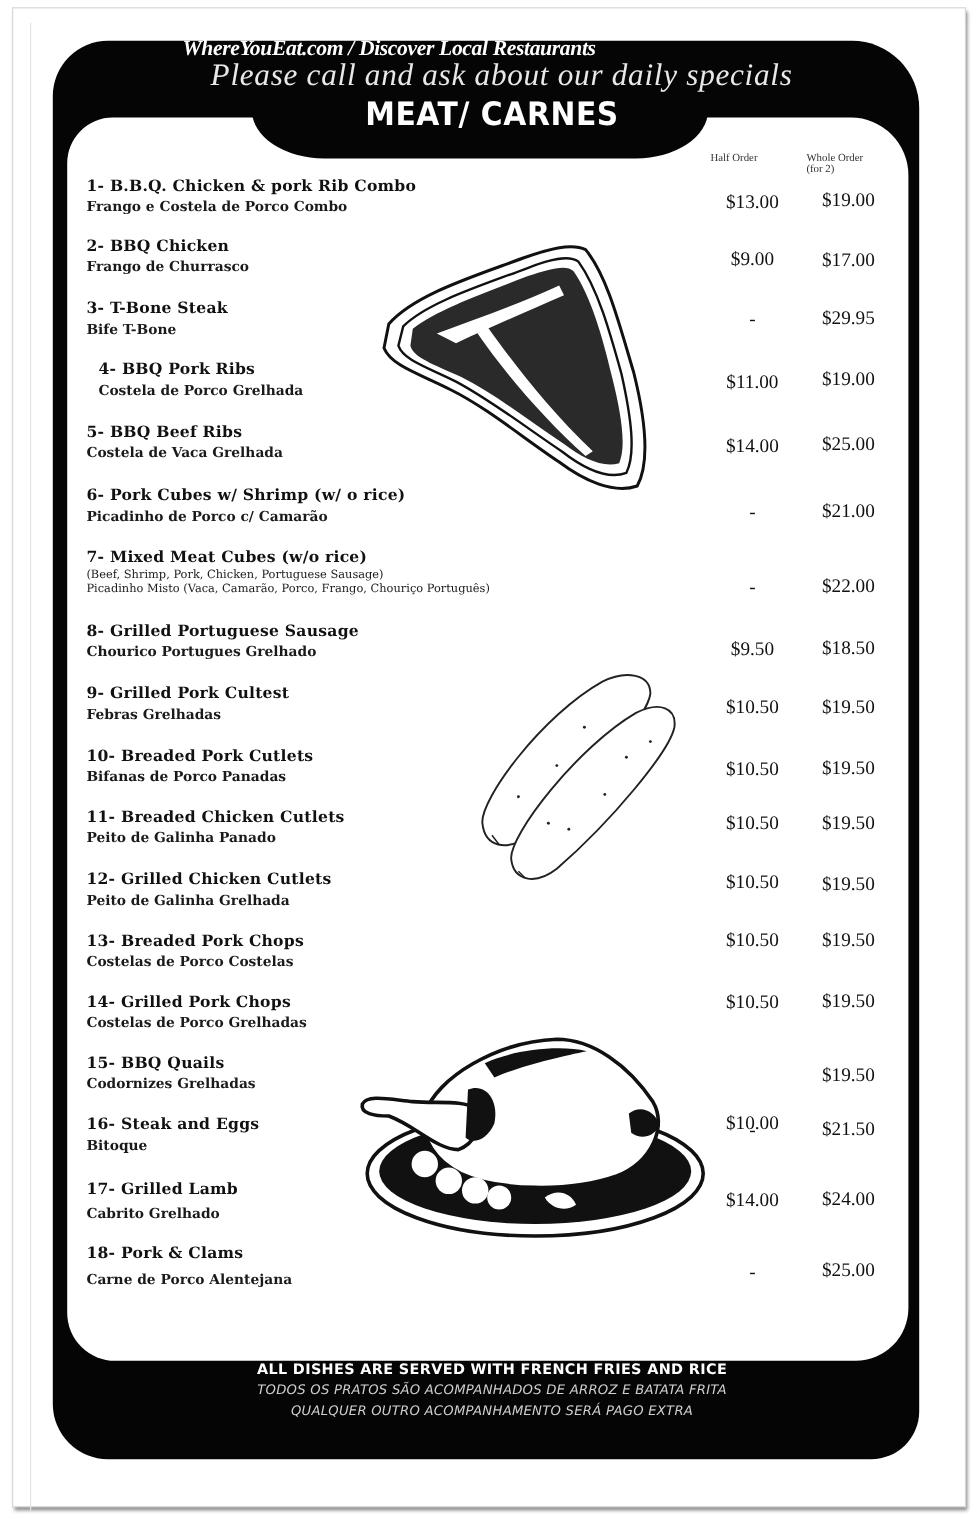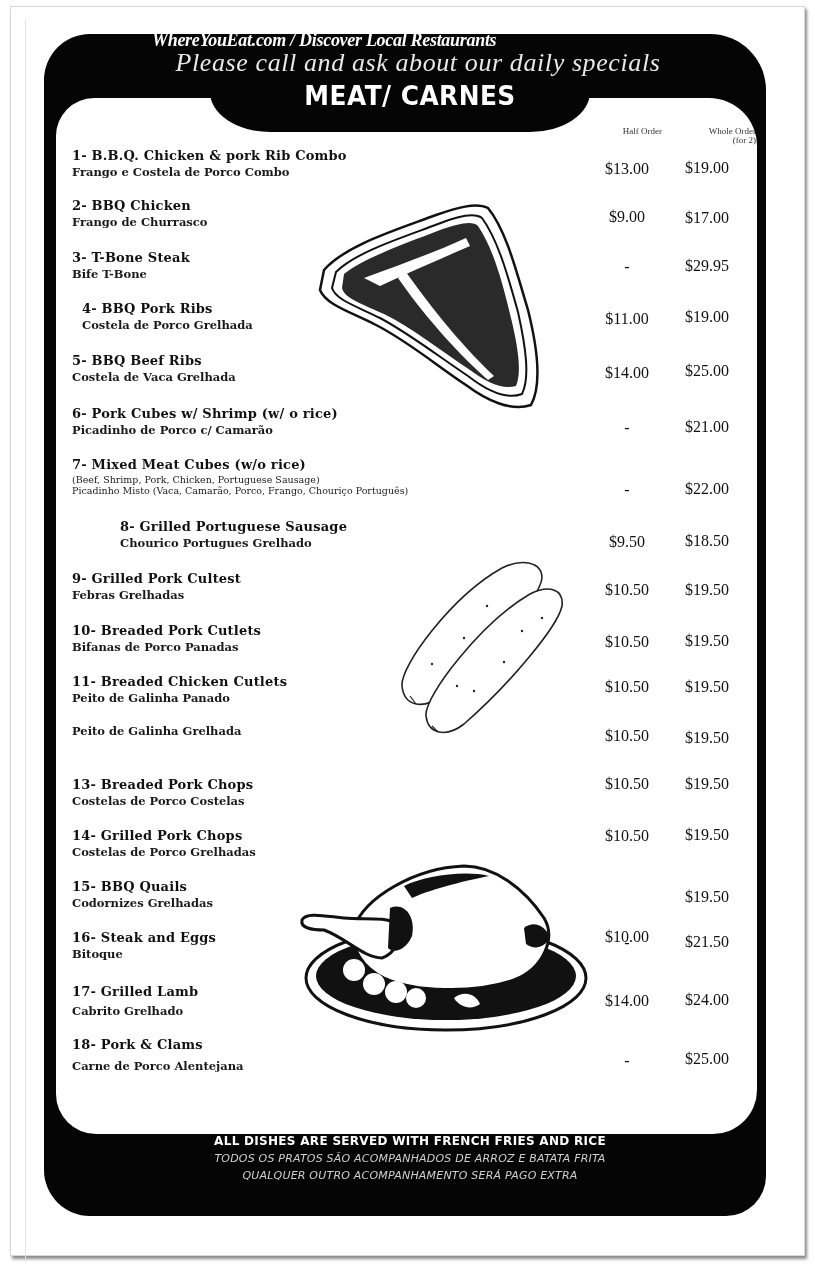--- a/index.html
+++ b/index.html
@@ -37,21 +37,21 @@
     font-family: "Liberation Serif", serif; font-style: italic;
     font-size: 26px; color: #e8e8e8; letter-spacing: 0.6px;
   }
   .title {
     position: absolute; left: 210px; top: 80px; width: 400px; text-align: center;
     font-family: "DejaVu Sans", sans-serif; font-weight: bold; font-size: 27px;
     color: #ffffff; letter-spacing: 0.5px; transform: scaleX(0.92);
   }
   .col-head {
     position: absolute; font-family: "Liberation Serif", serif; font-size: 9px; color: #333;
-    text-align: right; line-height: 9px;
+    text-align: left; line-height: 9px;
   }
   .item { position: absolute; left: 72px; }
   .item .name {
     font-family: "DejaVu Serif", serif; font-weight: bold; font-size: 13px; color: #111;
     white-space: nowrap; line-height: 19px; letter-spacing: 0.2px;
   }
   .item .sub {
     font-family: "DejaVu Serif", serif; font-weight: bold; font-size: 11.5px; color: #1a1a1a;
     white-space: nowrap; line-height: 14px;
   }
@@ -136,21 +136,21 @@
 <div class="price whole" style="top:418px;">$21.00</div>
 
 <div class="item" style="top:455px;">
   <div class="name">7- Mixed Meat Cubes  (w/o rice)</div>
   <div class="sub small">(Beef, Shrimp, Pork, Chicken, Portuguese Sausage)</div>
   <div class="sub small">Picadinho Misto (Vaca, Camarão, Porco, Frango, Chouriço Português)</div>
 </div>
 <div class="price half" style="top:481px;">-</div>
 <div class="price whole" style="top:480px;">$22.00</div>
 
-<div class="item" style="top:517px;margin-left:48px;">
+<div class="item" style="top:517px;">
   <div class="name">8- Grilled Portuguese Sausage</div>
   <div class="sub">Chourico Portugues Grelhado</div>
 </div>
 <div class="price half" style="top:533px;">$9.50</div>
 <div class="price whole" style="top:532px;">$18.50</div>
 
 <div class="item" style="top:569px;">
   <div class="name">9- Grilled Pork Cultest</div>
   <div class="sub">Febras Grelhadas</div>
 </div>
@@ -165,20 +165,21 @@
 <div class="price whole" style="top:632px;">$19.50</div>
 
 <div class="item" style="top:672px;">
   <div class="name">11- Breaded Chicken Cutlets</div>
   <div class="sub">Peito de Galinha Panado</div>
 </div>
 <div class="price half" style="top:678px;">$10.50</div>
 <div class="price whole" style="top:678px;">$19.50</div>
 
 <div class="item" style="top:724px;">
+  <div class="name">12- Grilled Chicken Cutlets</div>
   <div class="sub">Peito de Galinha Grelhada</div>
 </div>
 <div class="price half" style="top:727px;">$10.50</div>
 <div class="price whole" style="top:729px;">$19.50</div>
 
 <div class="item" style="top:775px;">
   <div class="name">13- Breaded Pork Chops</div>
   <div class="sub">Costelas de Porco Costelas</div>
 </div>
 <div class="price half" style="top:775px;">$10.50</div>

